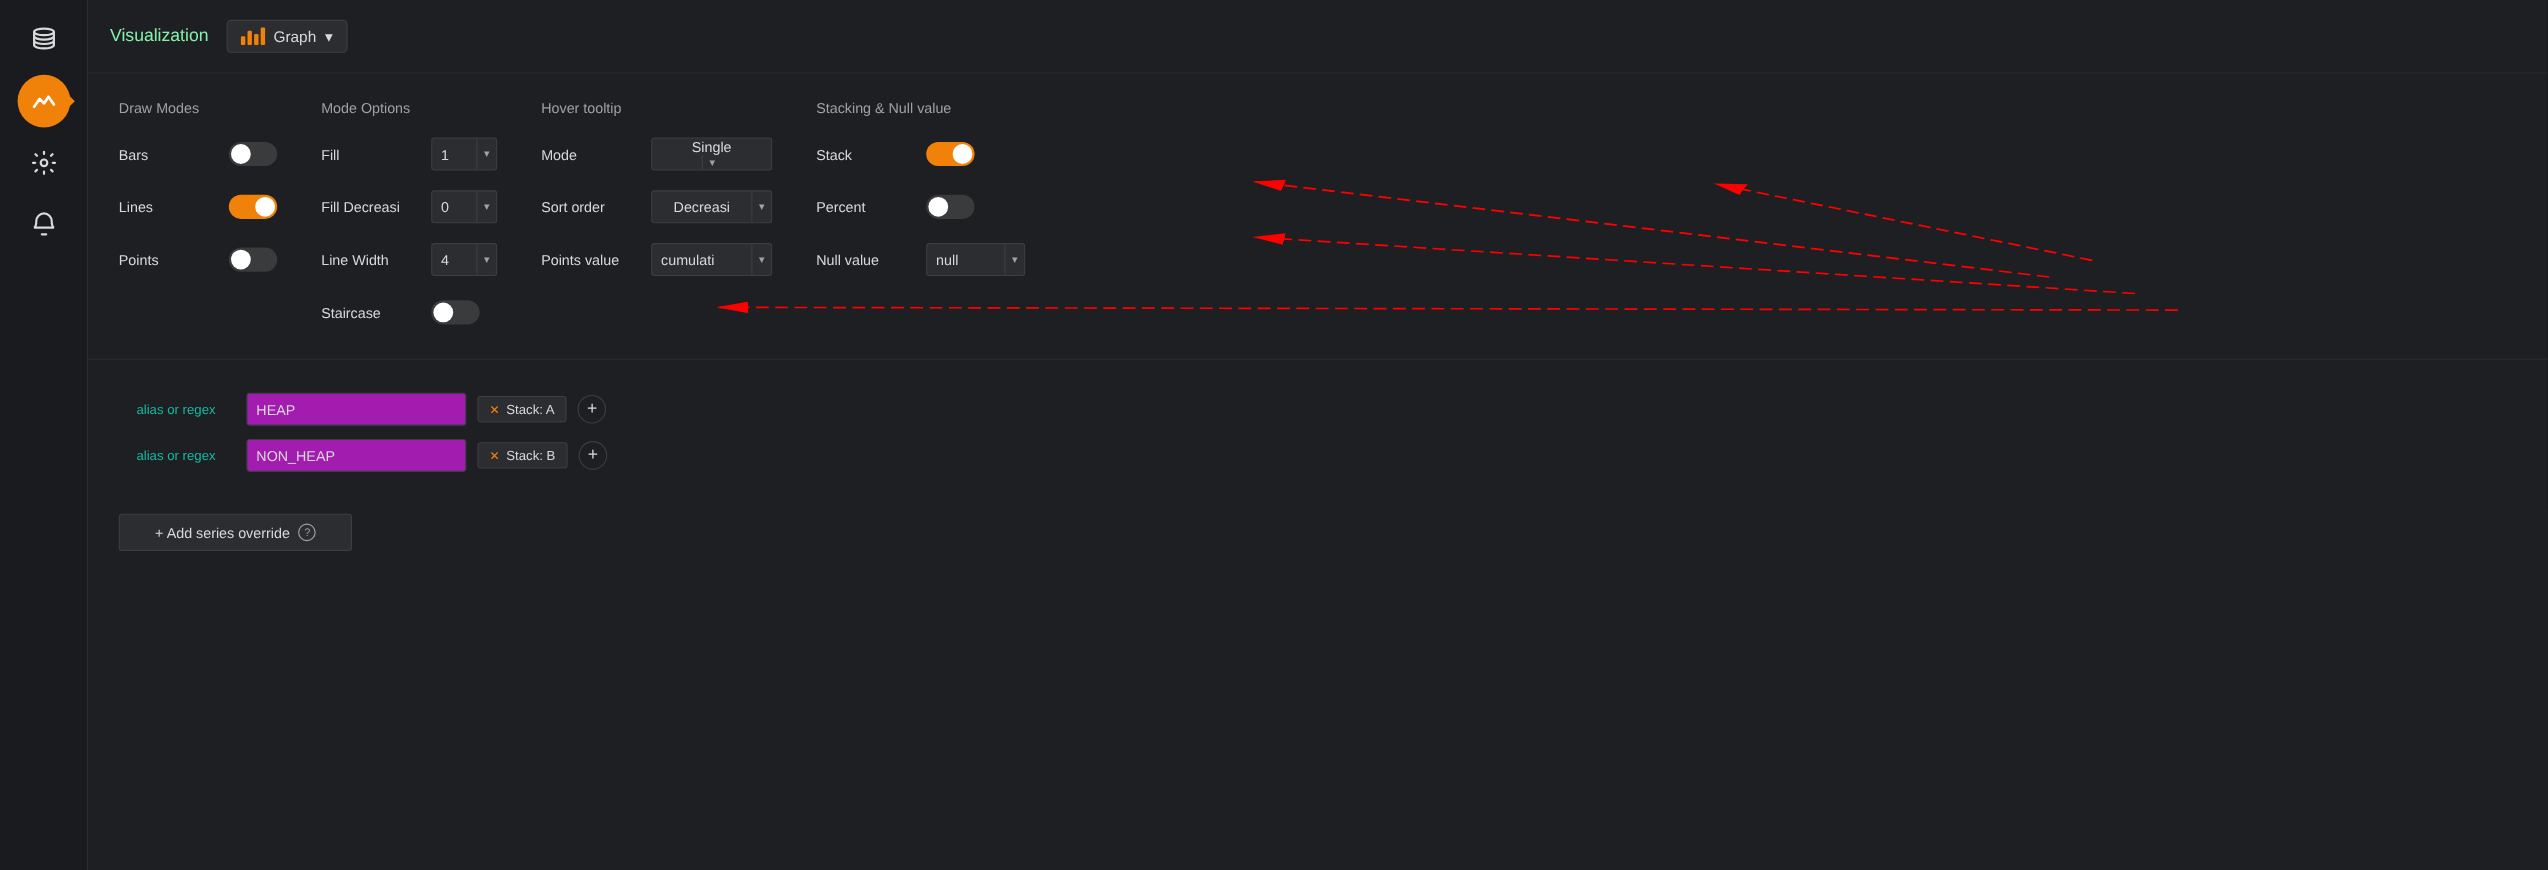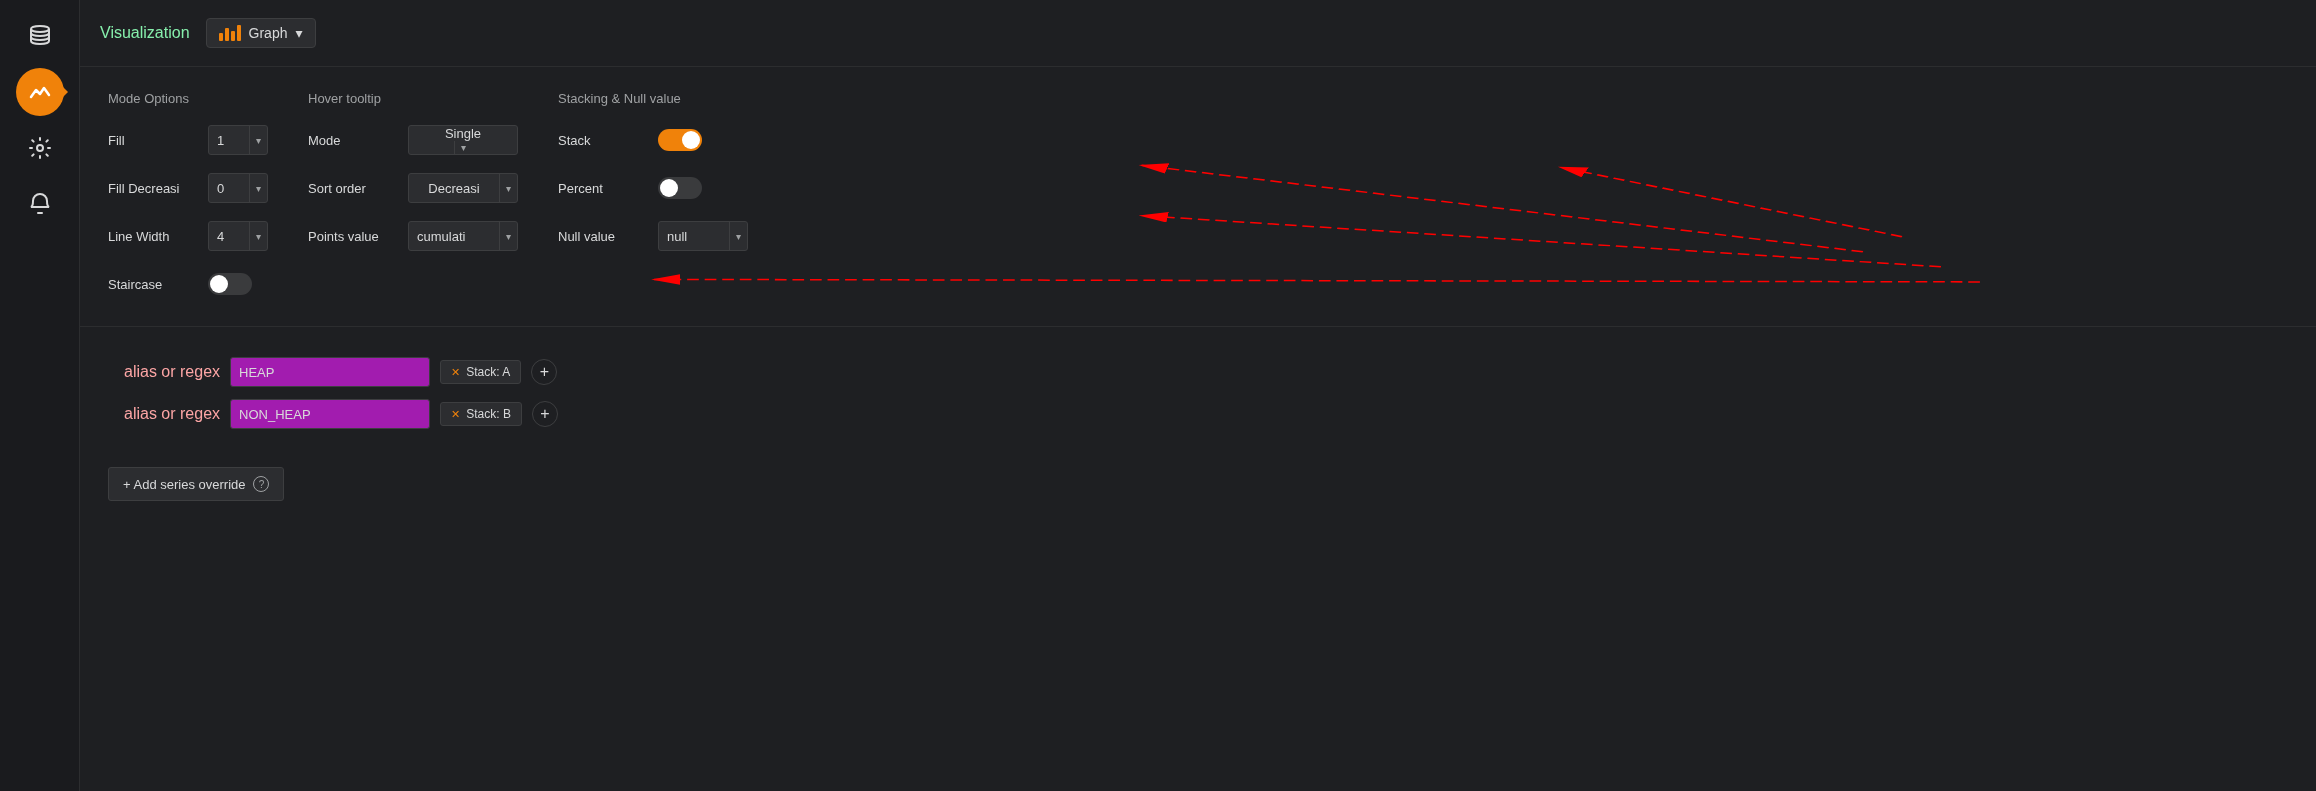--- a/index.html
+++ b/index.html
@@ -200,22 +200,22 @@
     }
 
     .series-row {
       display: flex;
       align-items: center;
       gap: 10px;
       padding: 6px 16px;
     }
 
     .series-label {
-      color: #fca5a5;
-      font-size: 16px;
+      color: #14b8a6;
+      font-size: 12px;
       min-width: 90px;
     }
 
     .series-input {
       background: #a21caf;
       border: 1px solid #3d3e40;
       border-radius: 3px;
       height: 30px;
       width: 200px;
       color: #d8d9da;
@@ -251,21 +251,21 @@
       cursor: pointer;
     }
 
     .add-override-btn {
       display: flex;
       align-items: center;
       gap: 8px;
       background: #2c2d30;
       border: 1px solid #3d3e40;
       border-radius: 3px;
-      padding: 8px 14px;
+      padding: 8px 32px;
       color: #d8d9da;
       font-size: 13px;
       cursor: pointer;
       margin-top: 8px;
       width: fit-content;
     }
 
     
     .overlay {
       position: absolute;
@@ -328,20 +328,47 @@
         <span style="height:16px"></span>
       </span>
       <span>Graph</span>
       <span>▾</span>
     </button>
   </header>
 
   <div class="content">
     <div class="panels-row panels-container">
 
+      <div class="panel">
+        <div class="panel-title">Draw Modes</div>
+        <div class="form-row">
+          <span class="form-label">Bars</span>
+          <div class="toggle">
+            <div class="toggle-track off">
+              <div class="toggle-knob"></div>
+            </div>
+          </div>
+        </div>
+        <div class="form-row">
+          <span class="form-label">Lines</span>
+          <div class="toggle">
+            <div class="toggle-track on">
+              <div class="toggle-knob"></div>
+            </div>
+          </div>
+        </div>
+        <div class="form-row">
+          <span class="form-label">Points</span>
+          <div class="toggle">
+            <div class="toggle-track off">
+              <div class="toggle-knob"></div>
+            </div>
+          </div>
+        </div>
+      </div>
 
       <div class="panel">
         <div class="panel-title">Mode Options</div>
         <div class="form-row">
           <span class="form-label">Fill</span>
           <div class="select-wrap">
             <span class="select-value">1</span>
             <span class="select-arrow">▾</span>
           </div>
         </div>

